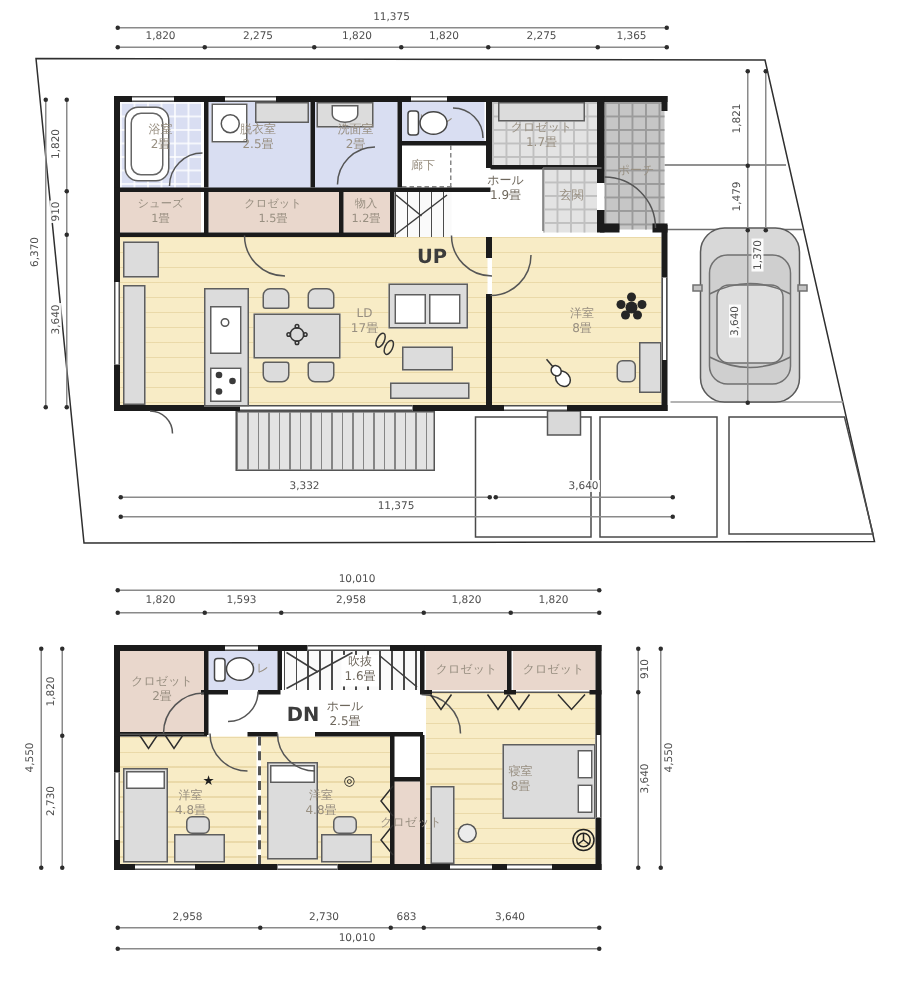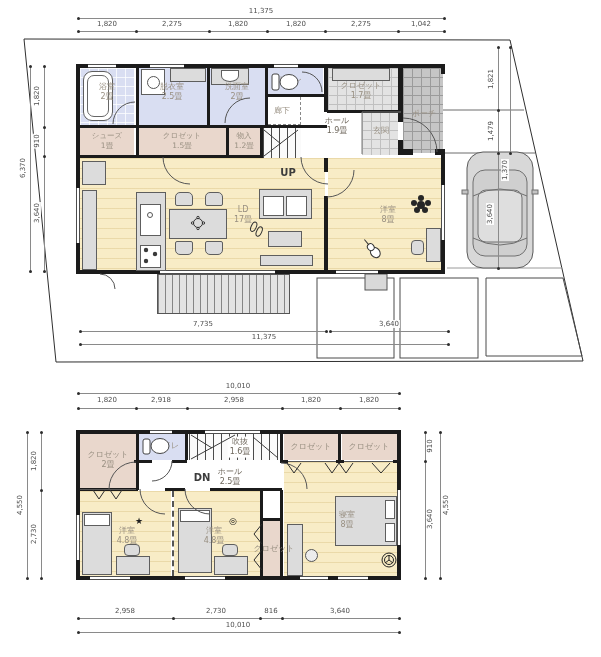--- a/index.html
+++ b/index.html
@@ -13,21 +13,21 @@
   .blue{background:#d9def2}
   .pink{background:#e9d7cc}
   .tiled{background:#e3e3e3;background-image:linear-gradient(#c0c0c0 1px,transparent 1px),linear-gradient(90deg,#c0c0c0 1px,transparent 1px);background-size:9px 9px}
   .tiledark{background:#c6c6c6;background-image:linear-gradient(#9b9b9b 1px,transparent 1px),linear-gradient(90deg,#9b9b9b 1px,transparent 1px);background-size:9px 9px}
   .stairs{background:#fafafa;background-image:repeating-linear-gradient(90deg,#4a4a4a 0 1px,transparent 1px 8px)}
   .deck{background:#e3e3e3;background-image:repeating-linear-gradient(90deg,#858585 0 1px,transparent 1px 7px);border:1px solid #555}
   .fur{background:#dcdcdc;border:1px solid #5e5e5e}
   .furw{background:#fff;border:1px solid #5e5e5e}
   .lbl{font-size:8px;line-height:1.3;color:#988f81;text-align:center;transform:translate(-50%,-50%);white-space:nowrap}
   .lbl.dark{color:#6e675c}
-  .stairlbl{font-size:10px;font-weight:bold;color:#3c3c3c;transform:translate(-50%,-50%)}
+  .stairlbl{font-size:13px;font-weight:bold;color:#3c3c3c;transform:translate(-50%,-50%)}
   .dim{font-size:7px;color:#4e4e4e;background:rgba(255,255,255,.9);padding:0 1px;transform:translate(-50%,-50%);white-space:nowrap}
   .dimv{transform:translate(-50%,-50%) rotate(-90deg)}
   .ln{background:#8a8a8a}
   .dot{width:3px;height:3px;border-radius:50%;background:#2d2d2d}
   .win-h{background:#fff;border-top:1px solid #4d4d4d;border-bottom:1px solid #4d4d4d;height:4px}
   .win-v{background:#fff;border-left:1px solid #4d4d4d;border-right:1px solid #4d4d4d;width:4px}
   .dashbox{border-right:1px dashed #888;border-bottom:1px dashed #888}
   .icon{font-size:9px;color:#1e1e1e;transform:translate(-50%,-50%)}
   svg{position:absolute;left:0;top:0}
 </style>
@@ -352,21 +352,21 @@
   <div class="abs dot" style="left:266px;top:30px"></div>
   <div class="abs dot" style="left:324px;top:30px"></div>
   <div class="abs dot" style="left:397px;top:30px"></div>
   <div class="abs dot" style="left:443px;top:30px"></div>
   <div class="abs dim" style="left:261px;top:11px">11,375</div>
   <div class="abs dim" style="left:107px;top:24px">1,820</div>
   <div class="abs dim" style="left:172px;top:24px">2,275</div>
   <div class="abs dim" style="left:238px;top:24px">1,820</div>
   <div class="abs dim" style="left:296px;top:24px">1,820</div>
   <div class="abs dim" style="left:361px;top:24px">2,275</div>
-  <div class="abs dim" style="left:421px;top:24px">1,042</div>
+  <div class="abs dim" style="left:421px;top:24px">1,365</div>
   <div class="abs ln" style="left:30px;top:66px;width:1px;height:206px"></div>
   <div class="abs ln" style="left:44px;top:66px;width:1px;height:206px"></div>
   <div class="abs dot" style="left:29px;top:65px"></div>
   <div class="abs dot" style="left:29px;top:270px"></div>
   <div class="abs dot" style="left:43px;top:65px"></div>
   <div class="abs dot" style="left:43px;top:126px"></div>
   <div class="abs dot" style="left:43px;top:155px"></div>
   <div class="abs dot" style="left:43px;top:270px"></div>
   <div class="abs dim dimv" style="left:23px;top:168px">6,370</div>
   <div class="abs dim dimv" style="left:37px;top:96px">1,820</div>
@@ -374,21 +374,21 @@
   <div class="abs dim dimv" style="left:37px;top:213px">3,640</div>
   <div class="abs ln" style="left:80px;top:331px;width:246px;height:1px"></div>
   <div class="abs ln" style="left:330px;top:331px;width:118px;height:1px"></div>
   <div class="abs ln" style="left:80px;top:344px;width:368px;height:1px"></div>
   <div class="abs dot" style="left:79px;top:330px"></div>
   <div class="abs dot" style="left:325px;top:330px"></div>
   <div class="abs dot" style="left:329px;top:330px"></div>
   <div class="abs dot" style="left:447px;top:330px"></div>
   <div class="abs dot" style="left:79px;top:343px"></div>
   <div class="abs dot" style="left:447px;top:343px"></div>
-  <div class="abs dim" style="left:203px;top:324px">7,735</div>
+  <div class="abs dim" style="left:203px;top:324px">3,332</div>
   <div class="abs dim" style="left:389px;top:324px">3,640</div>
   <div class="abs dim" style="left:264px;top:337px">11,375</div>
   <div class="abs ln" style="left:498px;top:47px;width:1px;height:221px"></div>
   <div class="abs ln" style="left:510px;top:47px;width:1px;height:106px"></div>
   <div class="abs dot" style="left:497px;top:46px"></div>
   <div class="abs dot" style="left:497px;top:109px"></div>
   <div class="abs dot" style="left:497px;top:152px"></div>
   <div class="abs dot" style="left:497px;top:267px"></div>
   <div class="abs dot" style="left:509px;top:46px"></div>
   <div class="abs dot" style="left:509px;top:152px"></div>
@@ -402,21 +402,21 @@
   <div class="abs dot" style="left:77px;top:392px"></div>
   <div class="abs dot" style="left:398px;top:392px"></div>
   <div class="abs dot" style="left:77px;top:407px"></div>
   <div class="abs dot" style="left:135px;top:407px"></div>
   <div class="abs dot" style="left:186px;top:407px"></div>
   <div class="abs dot" style="left:281px;top:407px"></div>
   <div class="abs dot" style="left:339px;top:407px"></div>
   <div class="abs dot" style="left:398px;top:407px"></div>
   <div class="abs dim" style="left:238px;top:386px">10,010</div>
   <div class="abs dim" style="left:107px;top:400px">1,820</div>
-  <div class="abs dim" style="left:161px;top:400px">2,918</div>
+  <div class="abs dim" style="left:161px;top:400px">1,593</div>
   <div class="abs dim" style="left:234px;top:400px">2,958</div>
   <div class="abs dim" style="left:311px;top:400px">1,820</div>
   <div class="abs dim" style="left:369px;top:400px">1,820</div>
   <div class="abs ln" style="left:27px;top:432px;width:1px;height:146px"></div>
   <div class="abs ln" style="left:41px;top:432px;width:1px;height:146px"></div>
   <div class="abs dot" style="left:26px;top:431px"></div>
   <div class="abs dot" style="left:26px;top:577px"></div>
   <div class="abs dot" style="left:40px;top:431px"></div>
   <div class="abs dot" style="left:40px;top:489px"></div>
   <div class="abs dot" style="left:40px;top:577px"></div>
@@ -437,17 +437,17 @@
   <div class="abs ln" style="left:78px;top:632px;width:321px;height:1px"></div>
   <div class="abs dot" style="left:77px;top:617px"></div>
   <div class="abs dot" style="left:172px;top:617px"></div>
   <div class="abs dot" style="left:259px;top:617px"></div>
   <div class="abs dot" style="left:281px;top:617px"></div>
   <div class="abs dot" style="left:398px;top:617px"></div>
   <div class="abs dot" style="left:77px;top:631px"></div>
   <div class="abs dot" style="left:398px;top:631px"></div>
   <div class="abs dim" style="left:125px;top:611px">2,958</div>
   <div class="abs dim" style="left:216px;top:611px">2,730</div>
-  <div class="abs dim" style="left:271px;top:611px">816</div>
+  <div class="abs dim" style="left:271px;top:611px">683</div>
   <div class="abs dim" style="left:340px;top:611px">3,640</div>
   <div class="abs dim" style="left:238px;top:625px">10,010</div>
 
 </div>
 
 </body></html>

